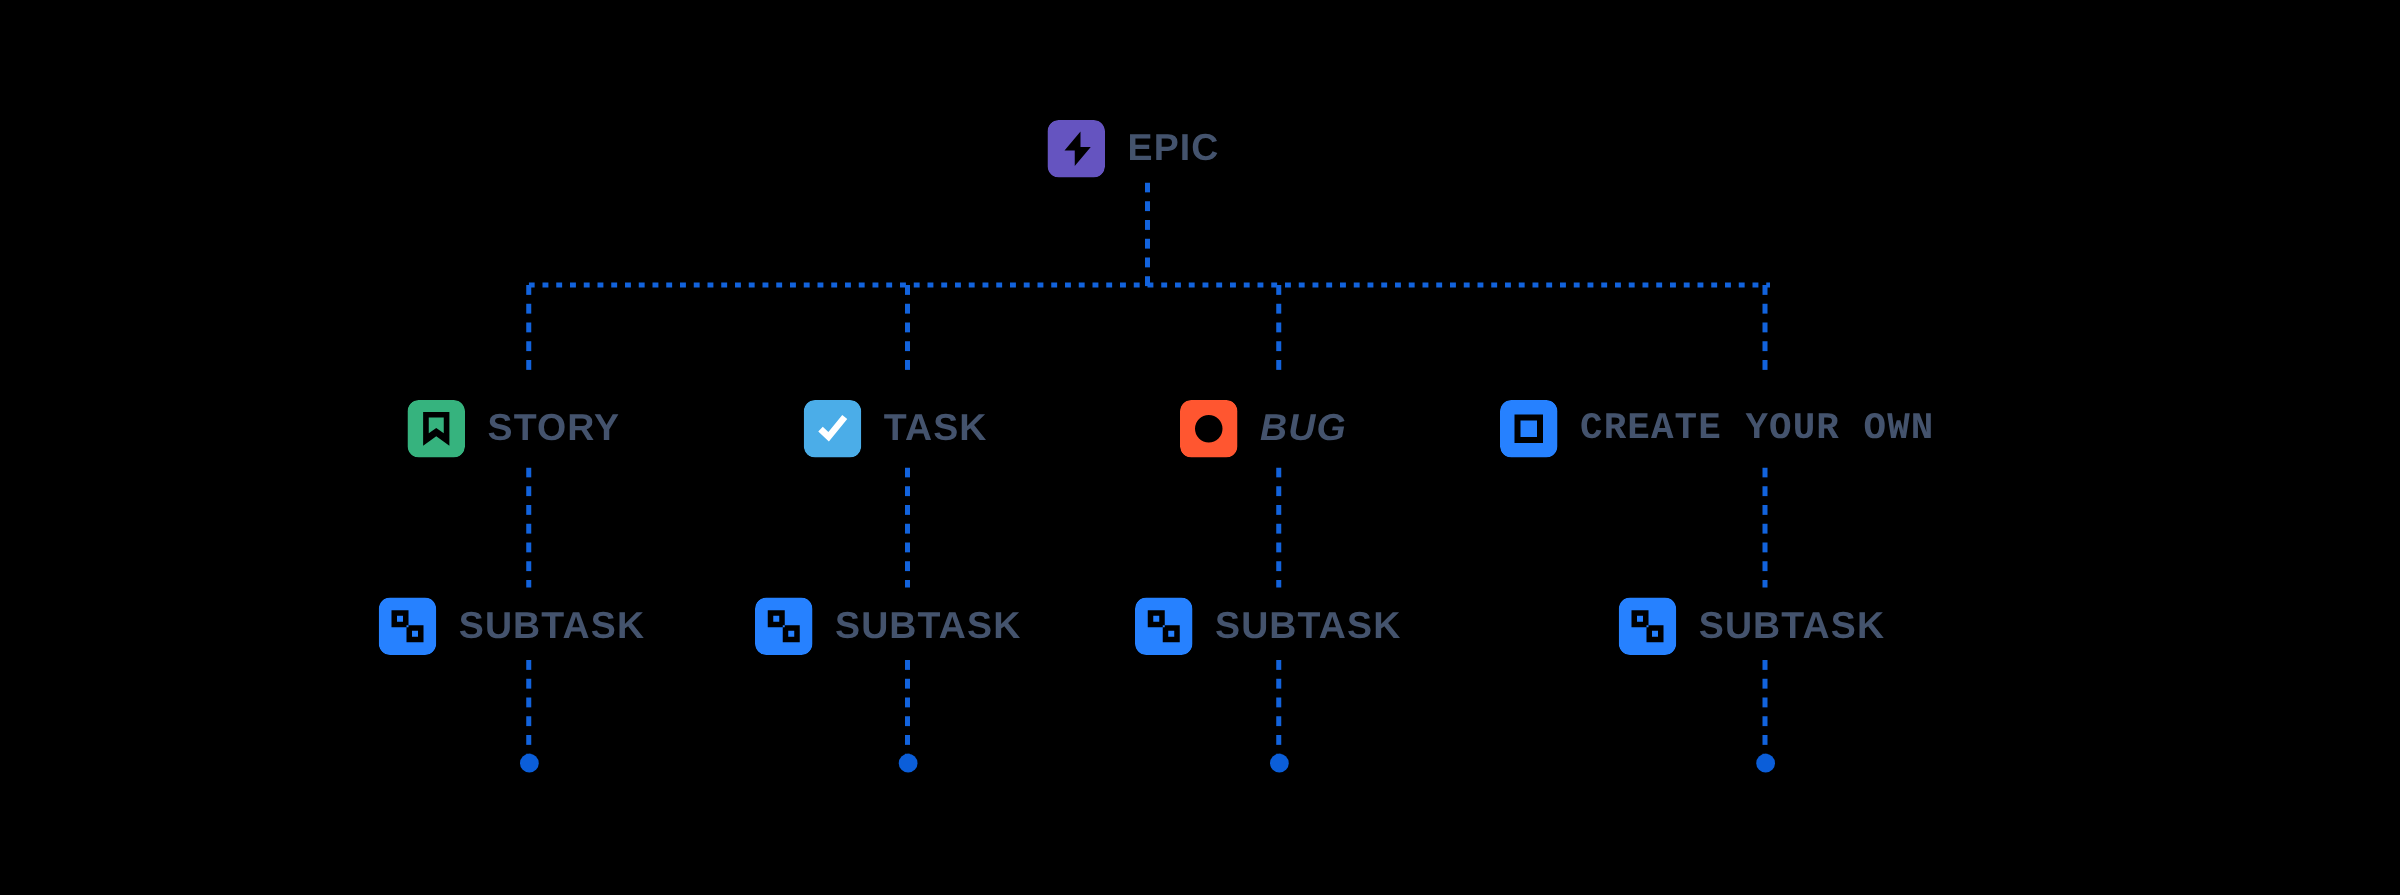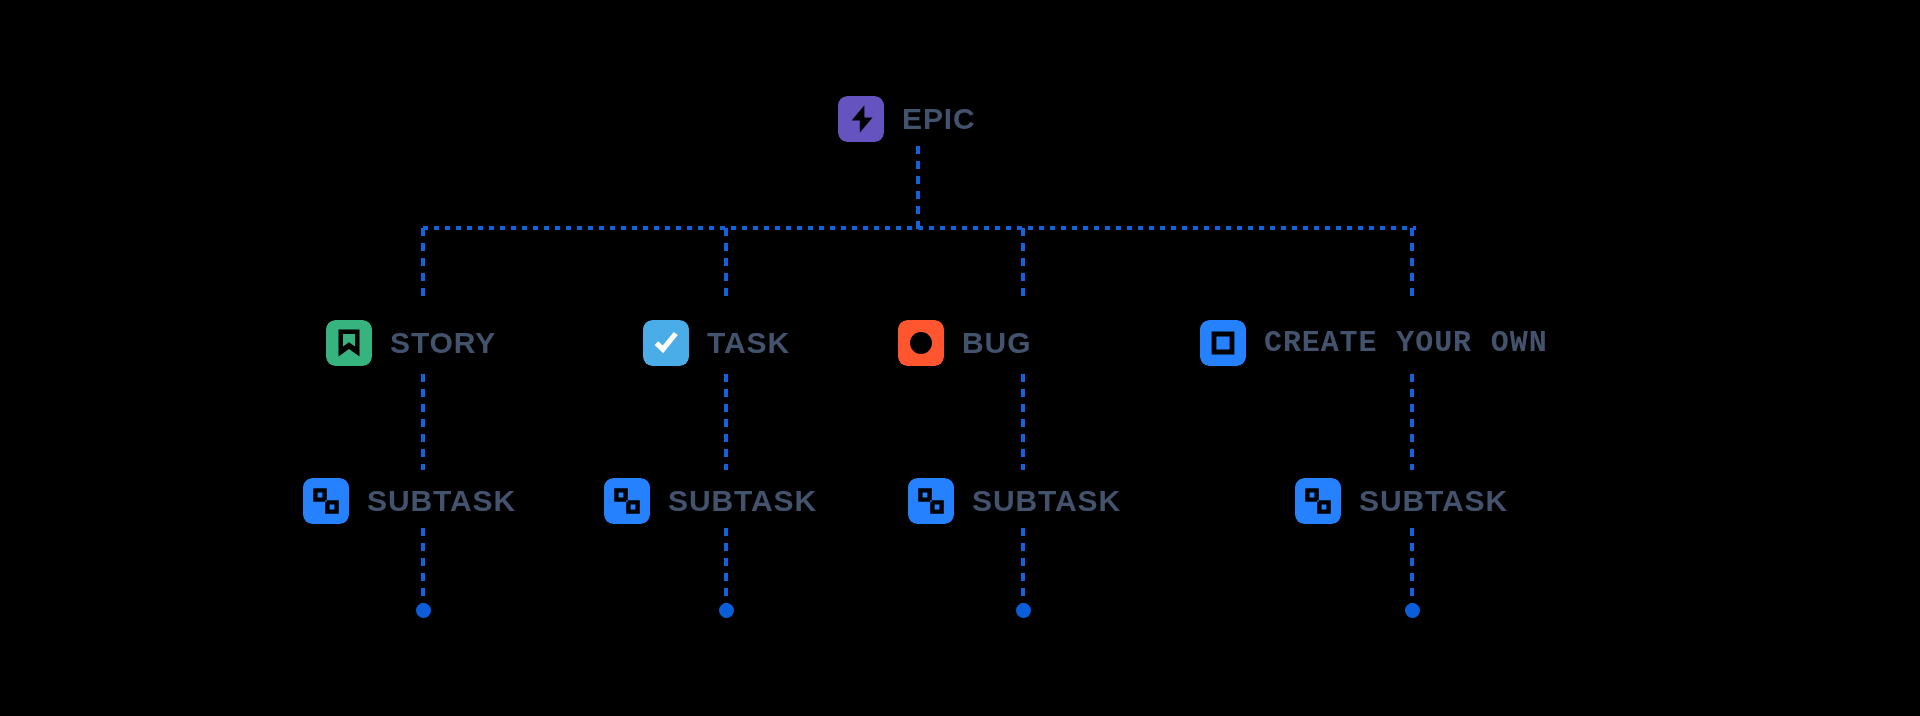--- a/index.html
+++ b/index.html
@@ -111,21 +111,21 @@
 
   <div class="node" style="left:326px; top:320px;">
     <svg class="icon" viewBox="0 0 46 46">
       <path fill="#36b37e" fill-rule="evenodd" d="M9 0h28a9 9 0 0 1 9 9v28a9 9 0 0 1-9 9H9a9 9 0 0 1-9-9V9a9 9 0 0 1 9-9Z
                M12.5 9.5h21v27l-10.5-7.6-10.5 7.6v-27Z
                M17 14h12v12.6l-6-4.3-6 4.3V14Z"></path>
     </svg>
     <span class="label">STORY</span>
   </div>
 
-  <div class="node" style="left:898px; top:320px;">
+  <div class="node" style="left:944px; top:320px;font-style:italic;">
     <svg class="icon" viewBox="0 0 46 46">
       <path fill="#ff5630" fill-rule="evenodd" d="M9 0h28a9 9 0 0 1 9 9v28a9 9 0 0 1-9 9H9a9 9 0 0 1-9-9V9a9 9 0 0 1 9-9Z
                M23 12a11 11 0 1 0 0 22 11 11 0 0 0 0-22Z"></path>
     </svg>
     <span class="label">BUG</span>
   </div>
 
   <div class="node" style="left:1200px; top:320px;font-family:Liberation Mono, monospace;">
     <svg class="icon" viewBox="0 0 46 46">
       <path fill="#2681ff" fill-rule="evenodd" d="M9 0h28a9 9 0 0 1 9 9v28a9 9 0 0 1-9 9H9a9 9 0 0 1-9-9V9a9 9 0 0 1 9-9Z

